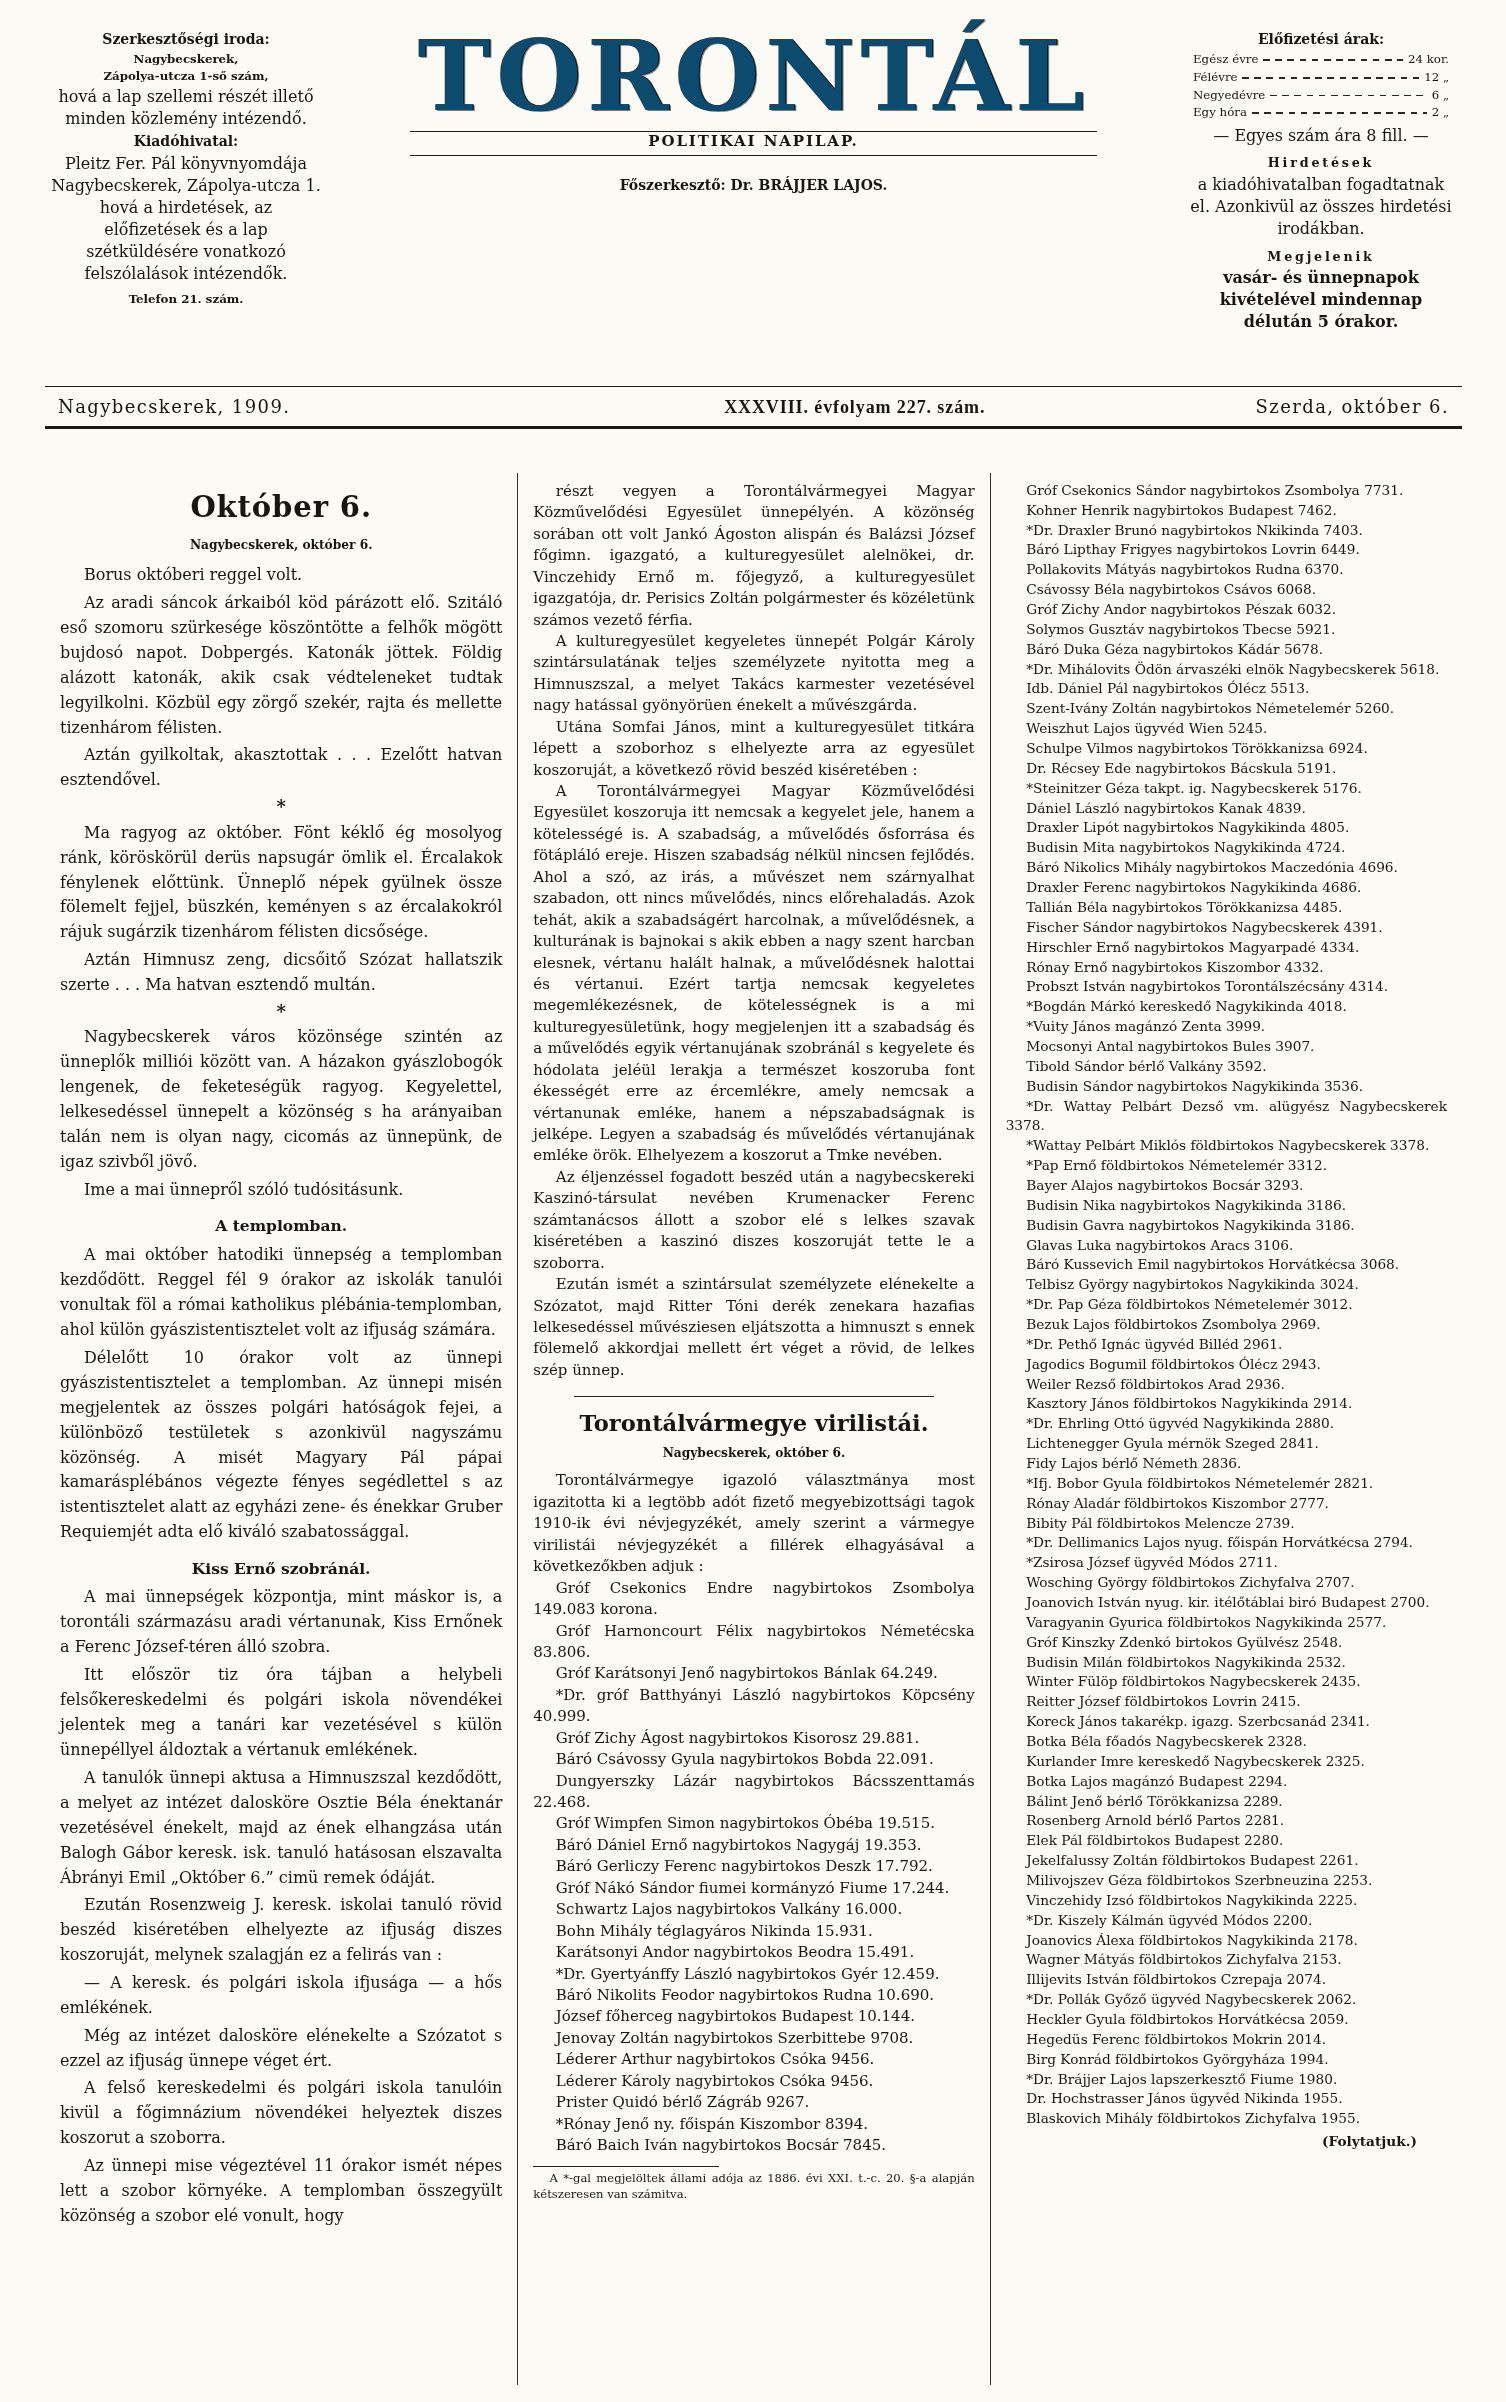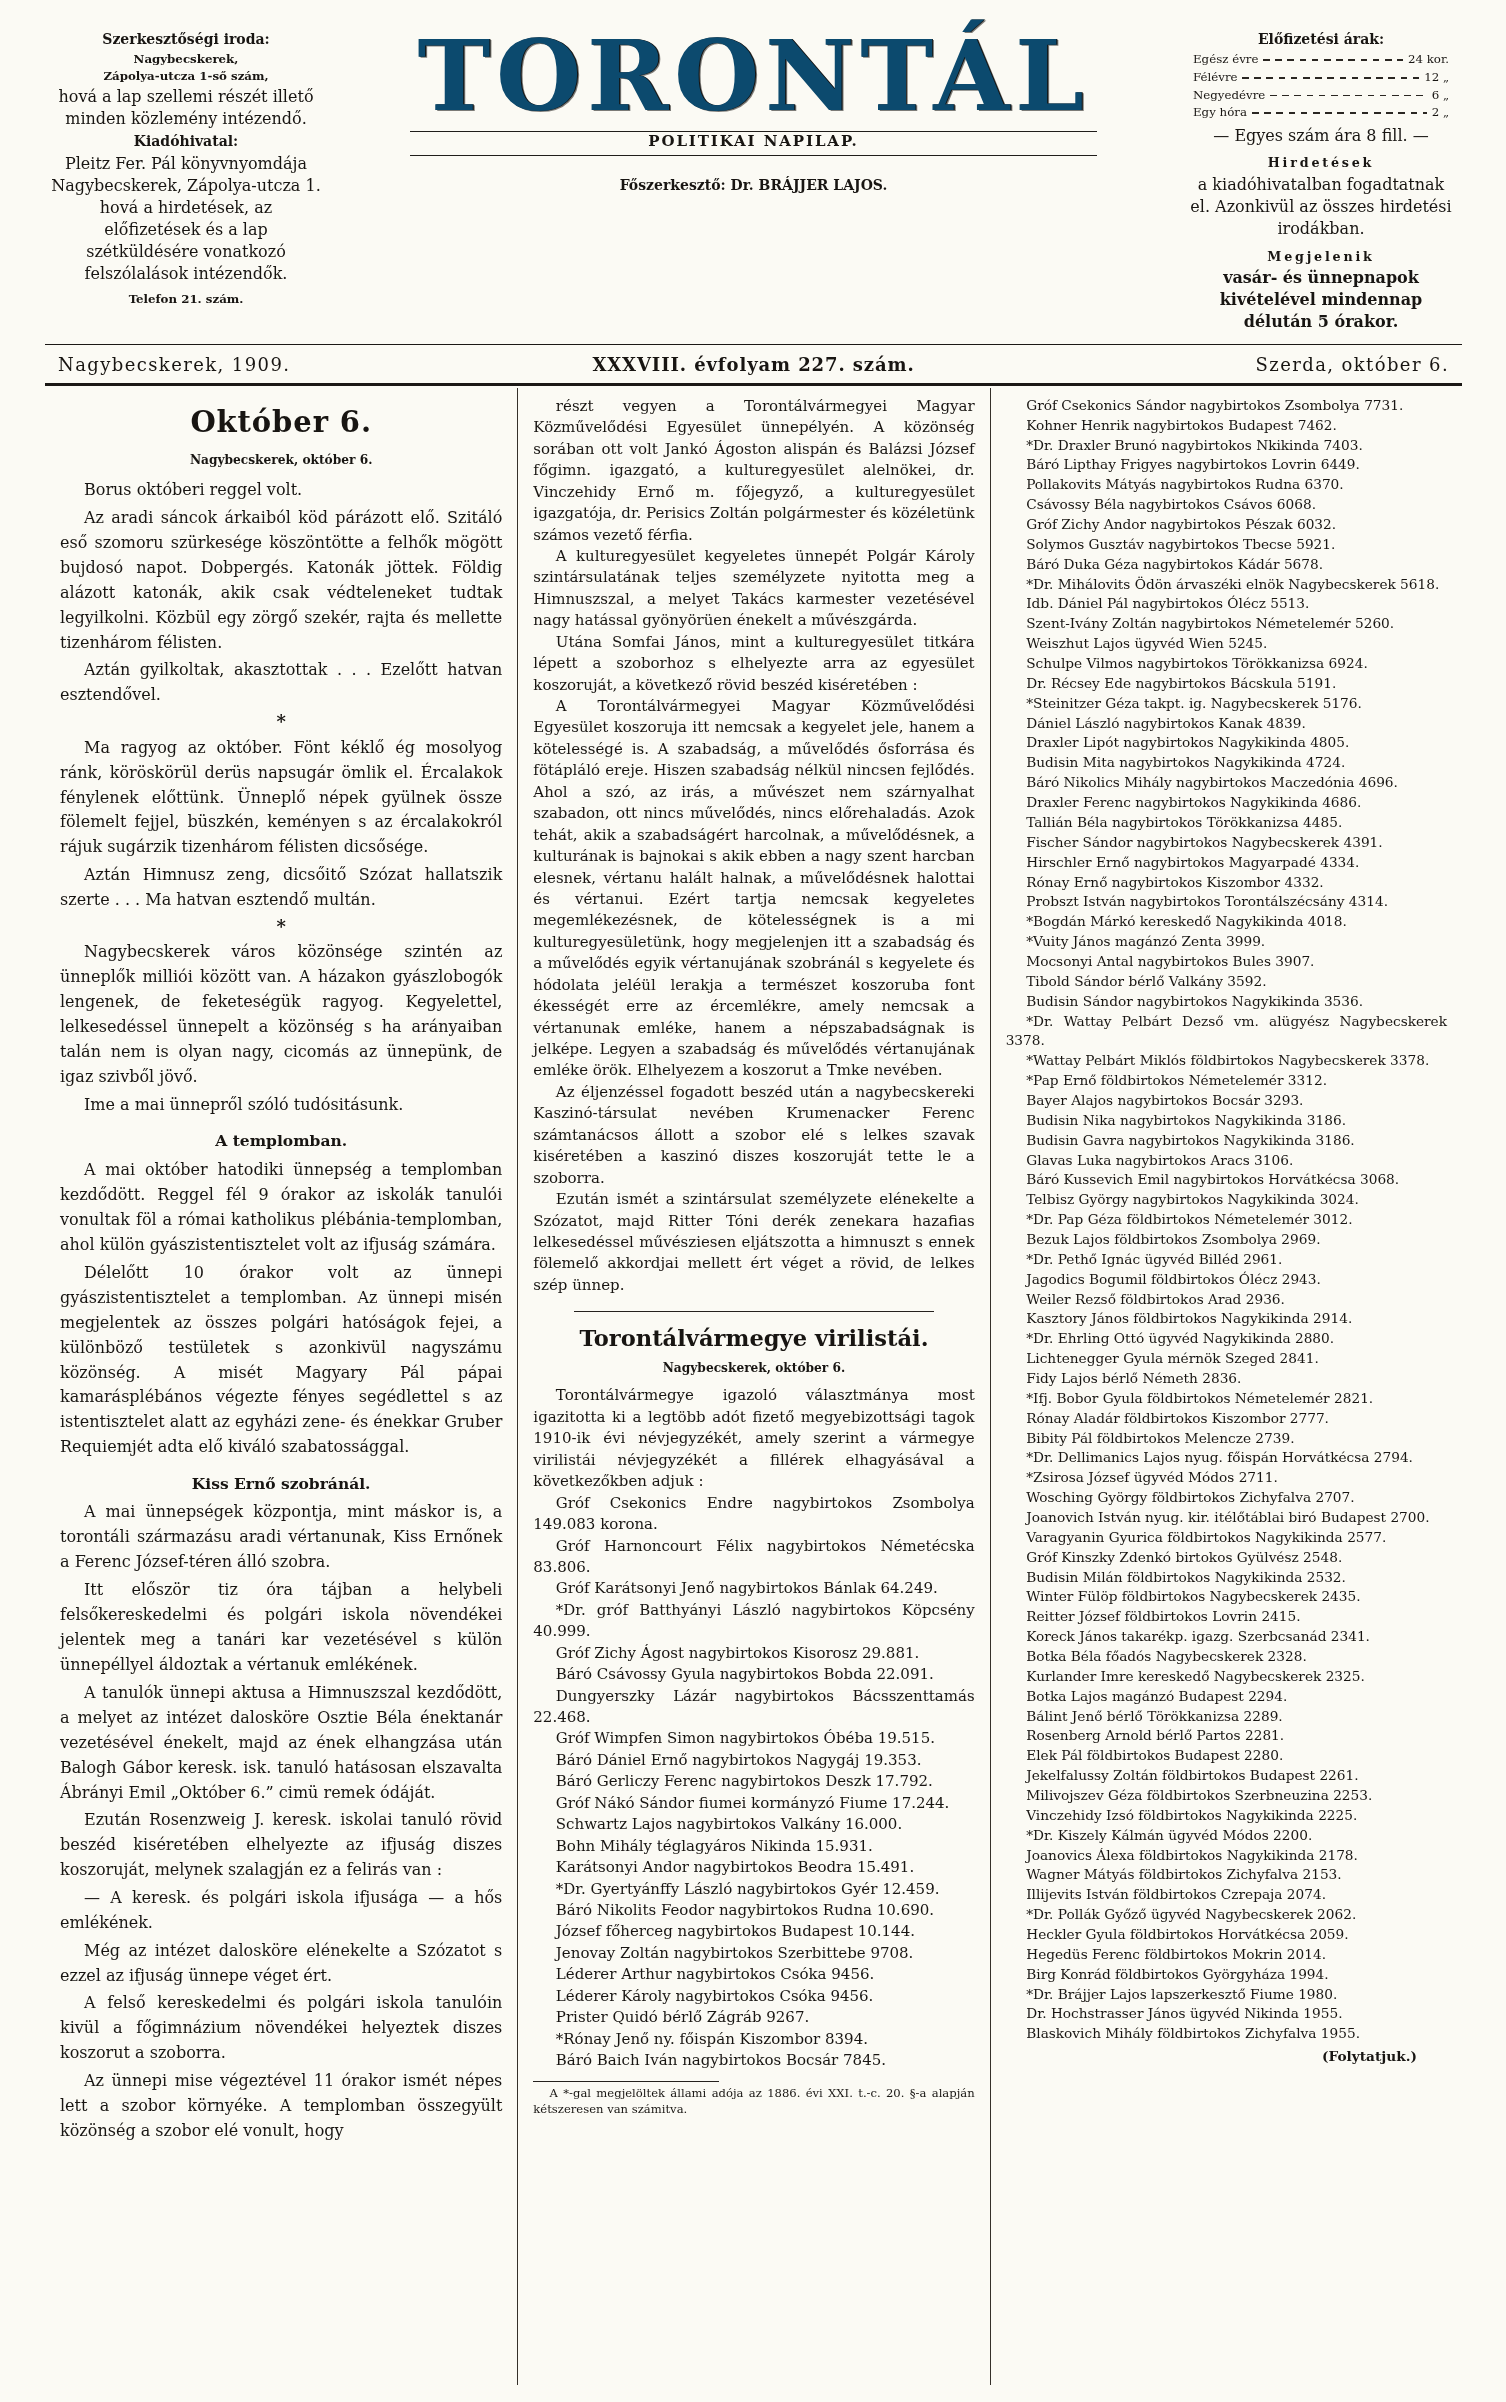--- a/index.html
+++ b/index.html
@@ -1,20 +1,20 @@
 <!DOCTYPE html>
 <html style="font-size:15px"><head>
 <meta charset="utf-8">
 <style>
   html,body{margin:0;padding:0;background:#e8e6e0;}
   .page{
     width:1507px;height:2402px;margin:0 auto;box-sizing:border-box;
     background:#fbfaf4;color:#181512;
     font-family:"DejaVu Serif","Liberation Serif",serif;
-    padding:24.5px 45px 17px;display:flex;flex-direction:column;overflow:hidden;
+    padding:24.5px 45px 17px;display:flex;flex-direction:column;overflow:hidden;gap:42px;
   }
   
   .masthead{display:flex;align-items:stretch;gap:17px;padding-bottom:9.4px;}
   .mh-box{width:282px;text-align:center;font-size:10.8px;line-height:1.38;padding-top:5.6px;}
   .mh-title{font-weight:700;font-size:14px;margin-bottom:1.9px;}
   .mh-bold{font-weight:700;font-size:11.8px;}
   .mh-note{font-size:16px;margin:1.9px 5.6px;}
   .mh-note.bold{font-weight:700;}
   .mh-tel{margin-top:5.6px;}
   .mh-subtitle{font-weight:700;font-size:12.7px;letter-spacing:2.8px;margin-top:7.5px;}
@@ -33,21 +33,21 @@
   .pv{white-space:nowrap;}
   .dashfill{flex:1;height:1.9px;background:repeating-linear-gradient(90deg,#2a2622 0 6.6px,transparent 6.6px 12.2px);}
   
   .dateline-row{
     display:flex;align-items:baseline;justify-content:space-between;
     border-top:1.9px solid #1b1815;border-bottom:3.8px solid #1b1815;
     padding:8.5px 13px;font-size:18px;letter-spacing:1.4px;
   }
   .dateline-row .dl{flex:1;}
   .dl-left{text-align:left;}
-  .dl-center{text-align:center;font-weight:700;letter-spacing:0.9px;}
+  .dl-center{text-align:right;font-weight:700;letter-spacing:0.9px;font-family:Liberation Serif, serif;}
   .dl-right{text-align:right;}
   
   .columns{flex:1;display:grid;grid-template-columns:1fr 1fr 1fr;overflow:hidden;margin-top:1.9px;}
   .col{padding:7.5px 15px 0;overflow:hidden;}
   .col + .col{border-left:0.9px solid #35302a;}
   .col1{font-size:16px;line-height:1.56;}
   .col2{font-size:15px;line-height:1.43;}
   .col3{font-size:13.7px;line-height:1.45;}
   .blk{margin:0;}
   h2.blk{font-family:inherit;}

